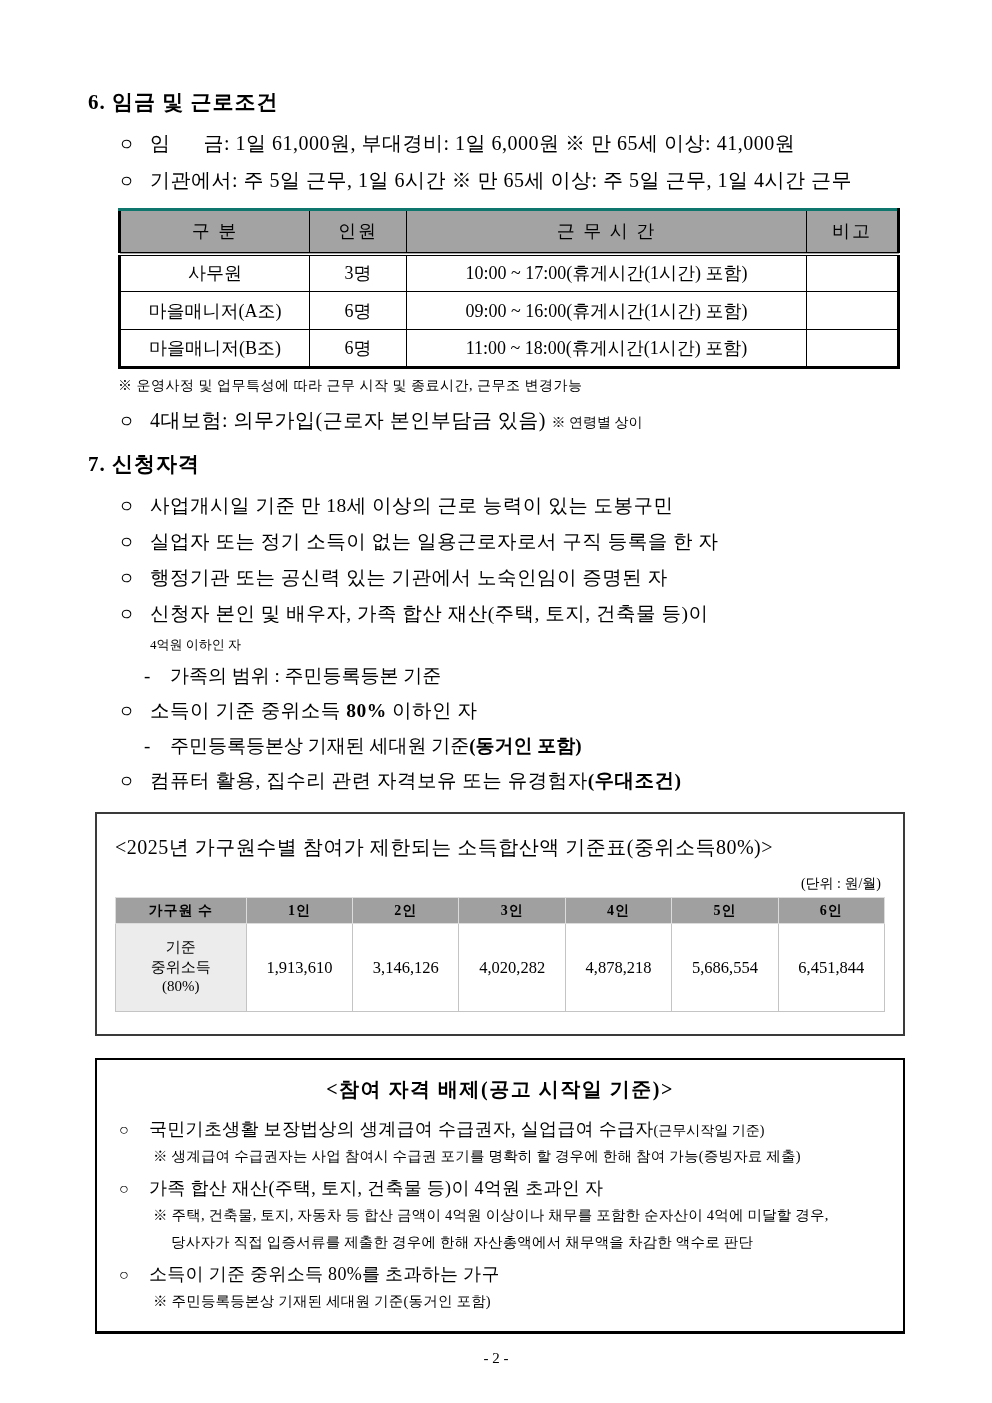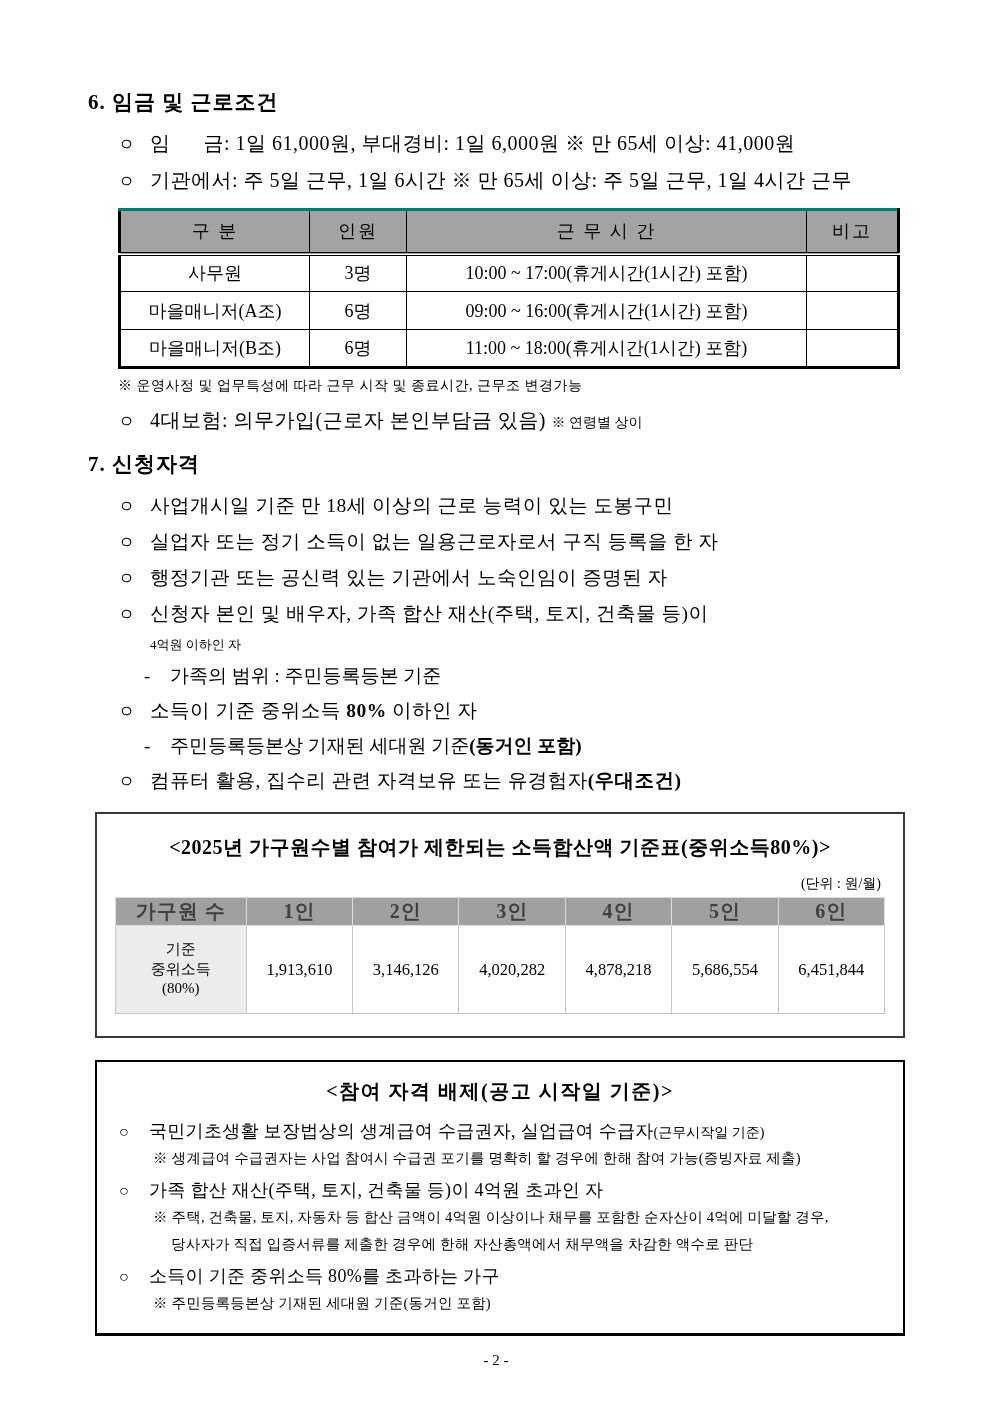--- a/index.html
+++ b/index.html
@@ -75,30 +75,30 @@
     font-size: 14.5px; letter-spacing: 0.3px;
   }
   .b { font-weight: bold; }
   
   .income-box {
     margin: 18px 0 0 7px; width: 810px;
     border: 2px solid #3a3a3a;
     padding: 20px 18px 22px 18px;
   }
   .box-title {
-    text-align: center; font-size: 20px; font-weight: bold;
+    font-size: 20px; font-weight: normal;
     letter-spacing: 0.5px;
   }
   .unit-label { text-align: right; font-size: 14px; margin: 14px 4px 4px 0; }
   .income-table {
     border-collapse: collapse; width: 100%; table-layout: fixed;
   }
   .income-table th {
-    background: #a0a0a0; color: #404040; font-weight: bold;
-    font-size: 20px; height: 26px; border: 1px solid #dcdcdc;
+    background: #a0a0a0; color: #000000; font-weight: bold;
+    font-size: 14px; height: 26px; border: 1px solid #dcdcdc;
     letter-spacing: 1px;
   }
   .income-table td {
     border: 1px solid #c4c4c4; text-align: center;
     font-size: 16.5px; height: 88px; background: #fff;
   }
   .income-table td.row-label {
     background: #ececec; font-size: 15px; line-height: 1.3;
     white-space: pre-line;
   }

